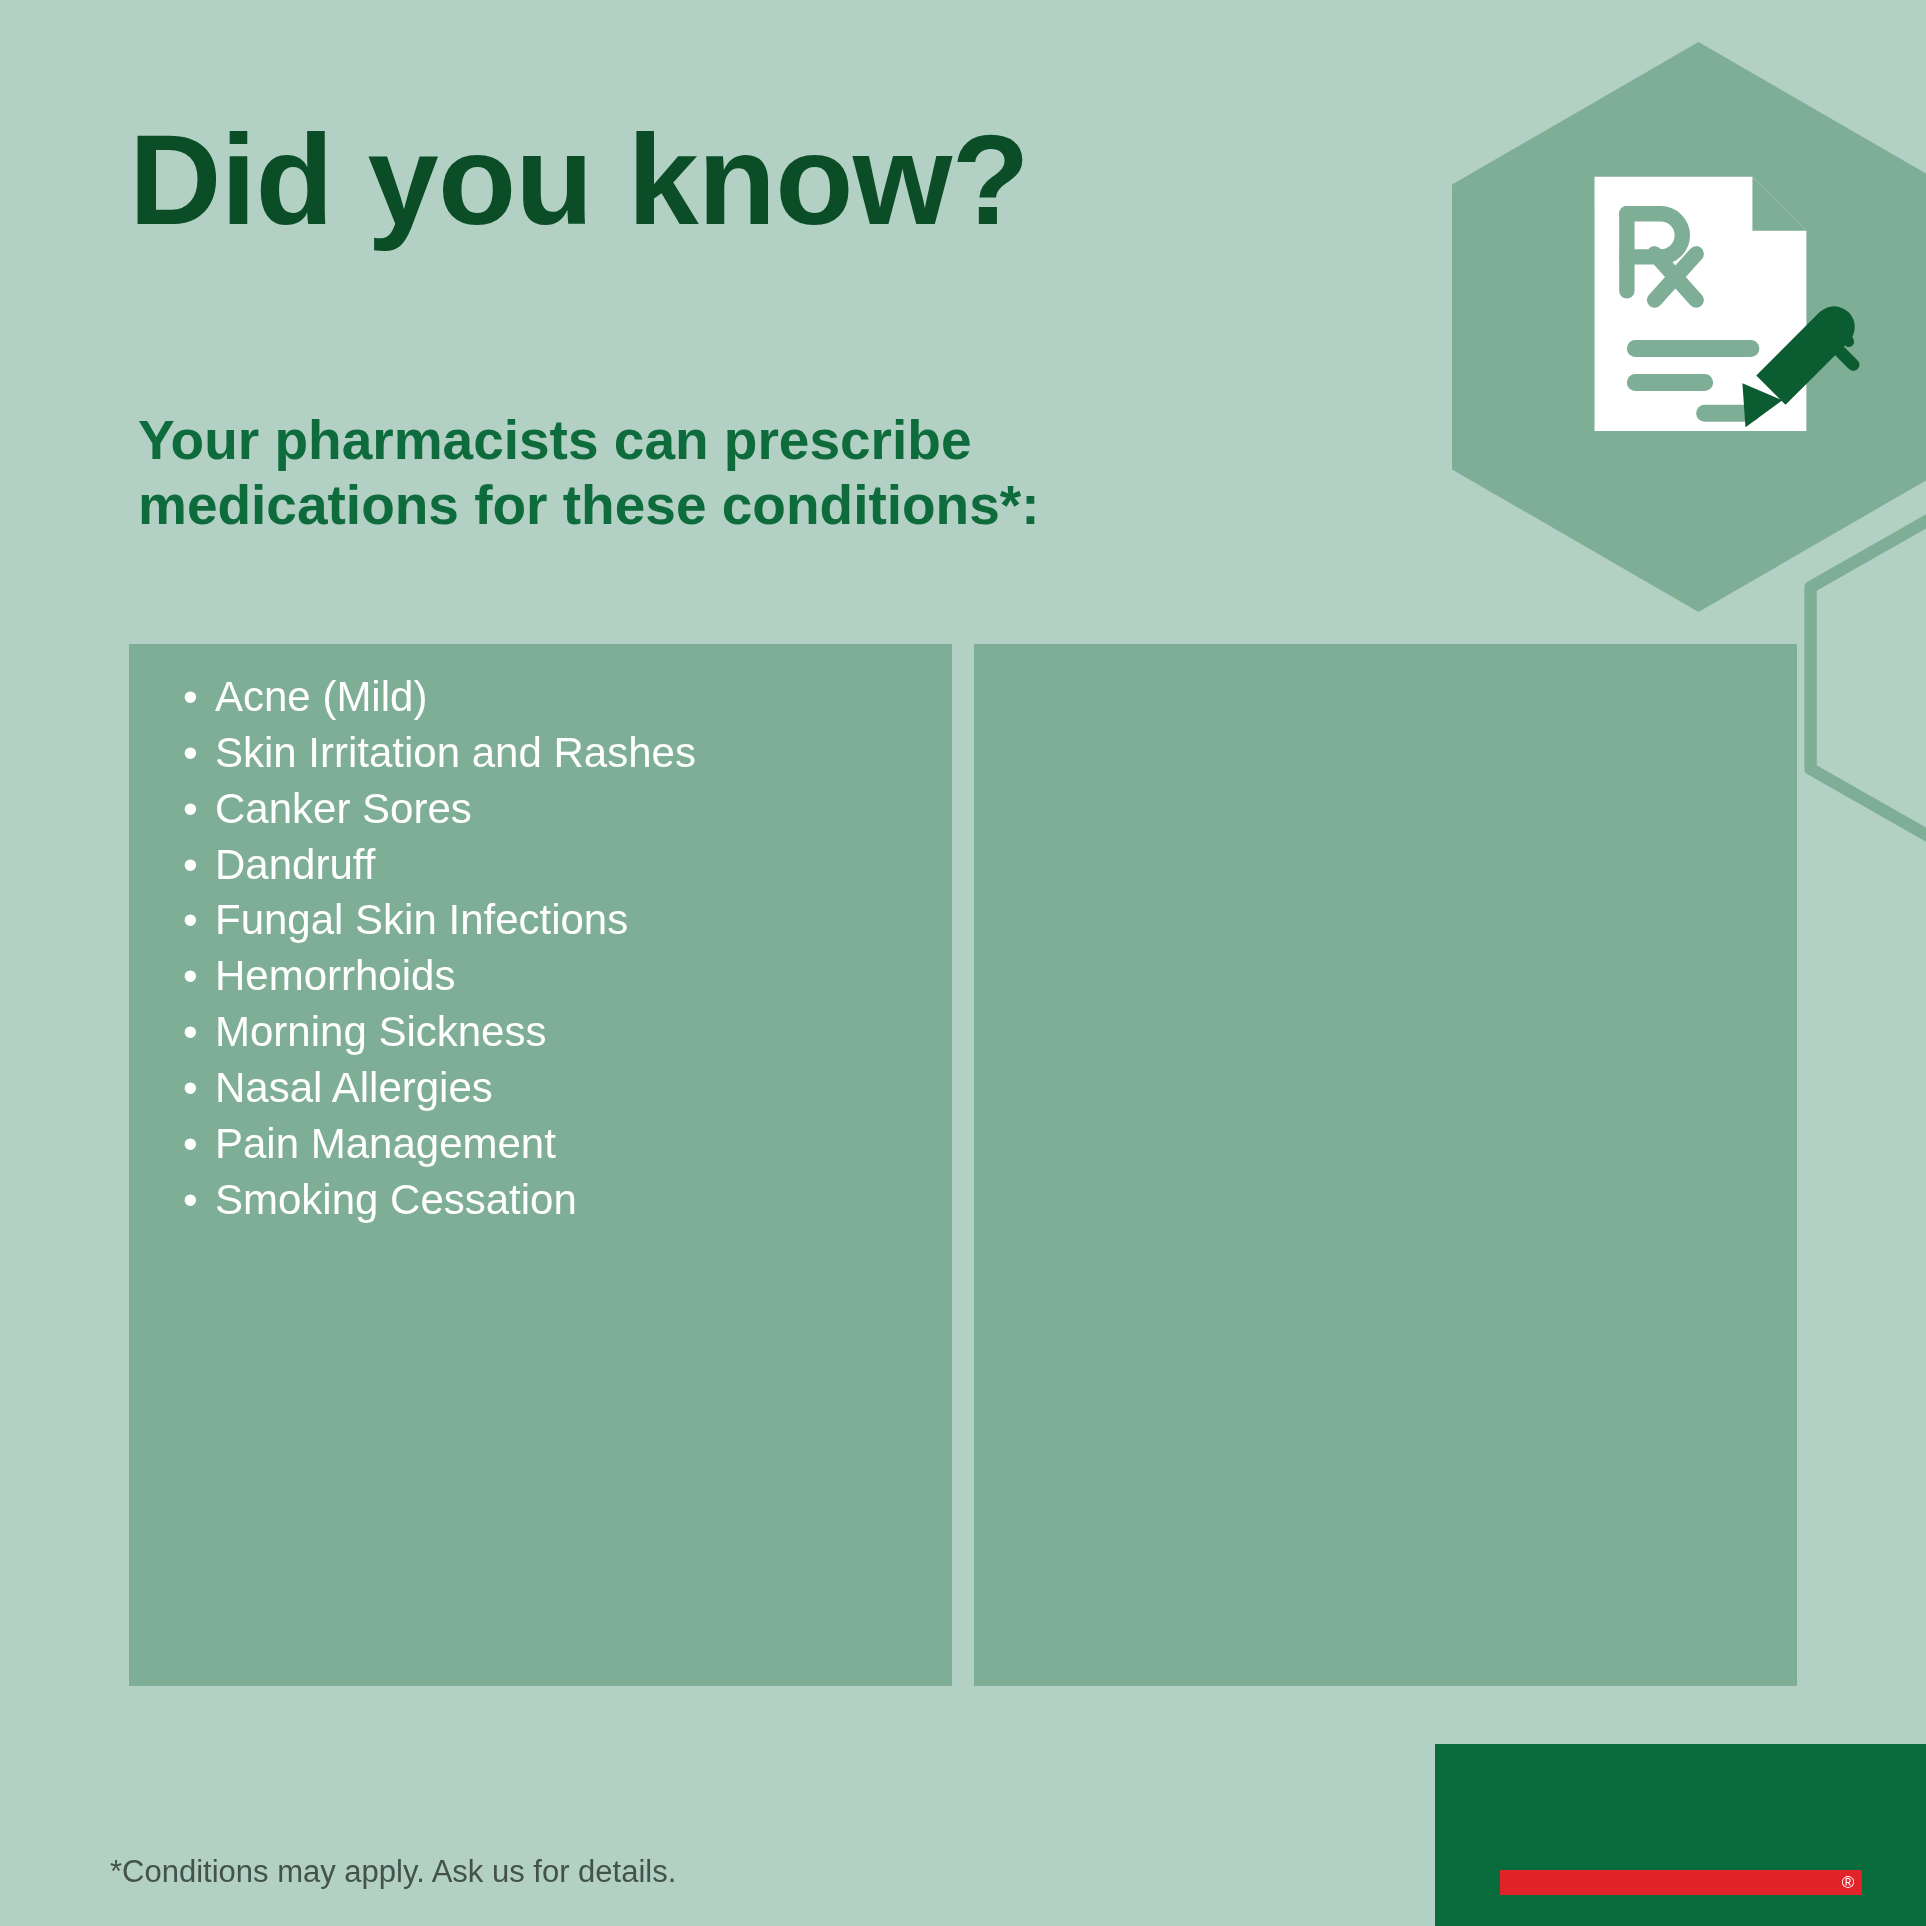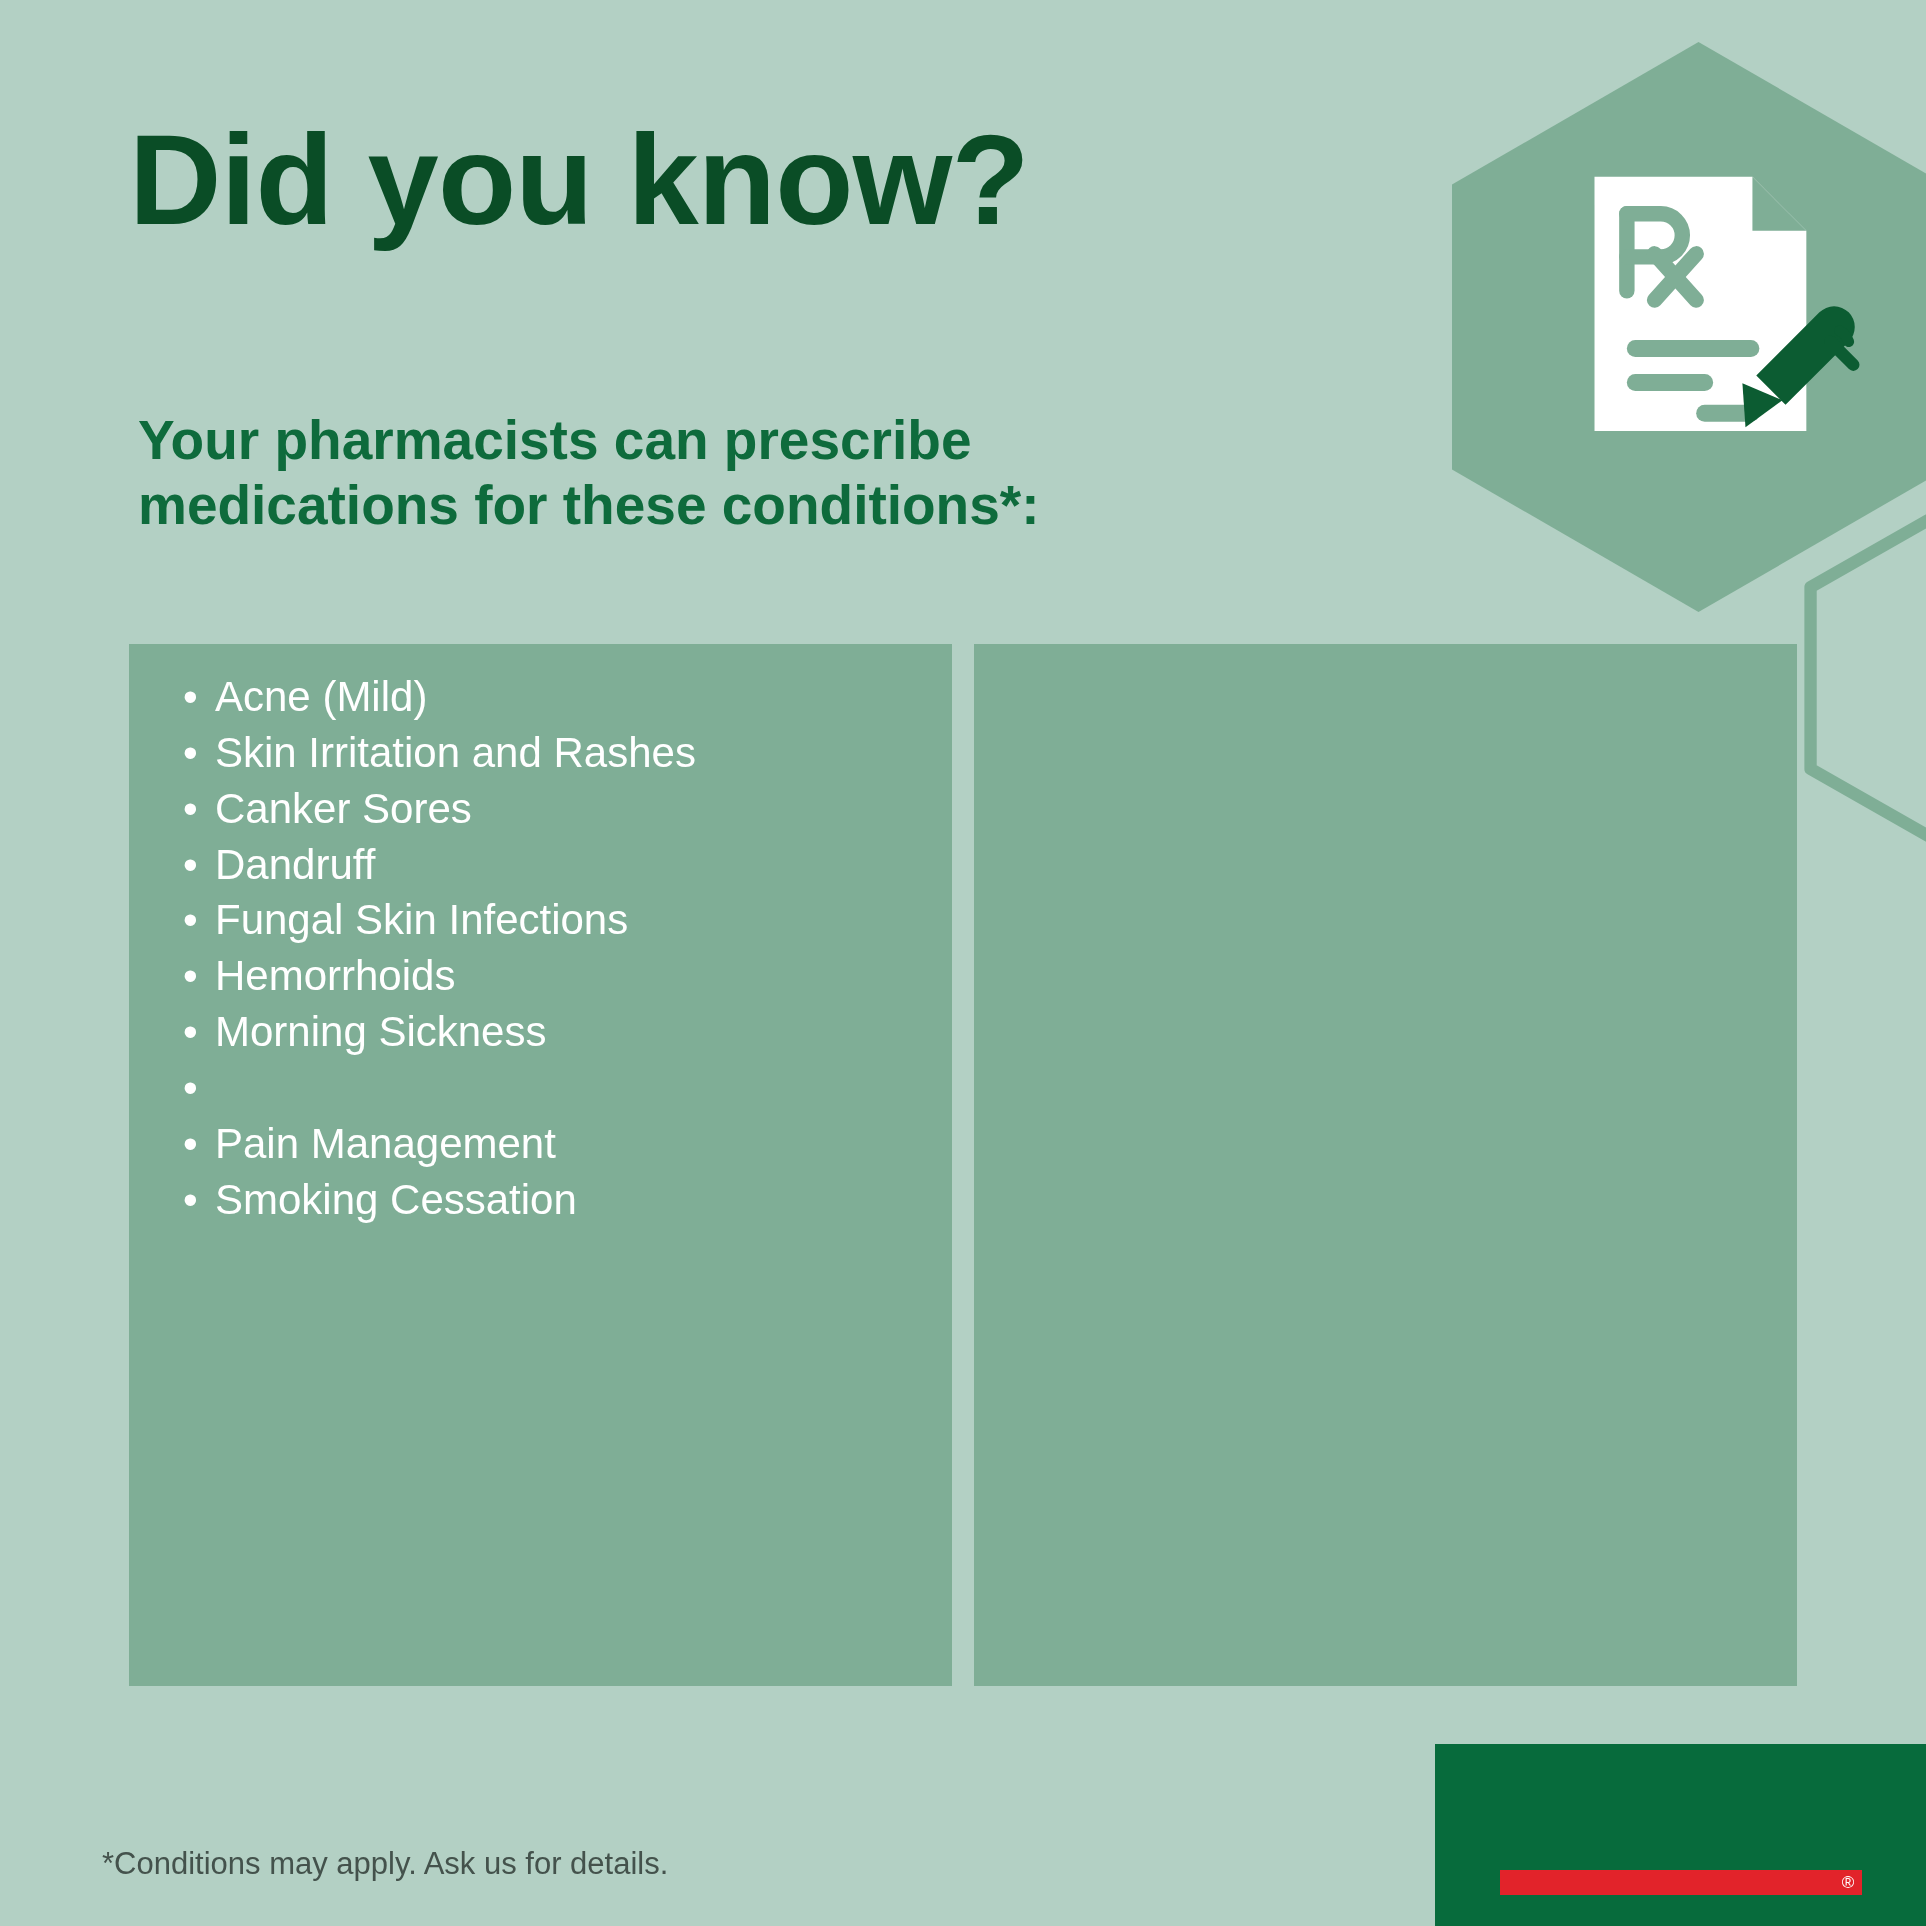--- a/index.html
+++ b/index.html
@@ -106,21 +106,21 @@
   }
 
   
   #footnote {
     position: absolute;
     left: 102px;
     top: 1846px;
     font-size: 31px;
     color: #44524c;
     white-space: nowrap;
-    margin: 0;
+    margin: 8px;
   }
 
   
   #logo-box {
     position: absolute;
     left: 1435px;
     top: 1744px;
     width: 492px;
     height: 183px;
     background: #076b3c;
@@ -227,20 +227,21 @@
     <li>
       <span class="bullet">•</span>
       <span>Hemorrhoids</span>
     </li>
     <li>
       <span class="bullet">•</span>
       <span>Morning Sickness</span>
     </li>
     <li>
       <span class="bullet">•</span>
+      <span>Nasal Allergies</span>
     </li>
     <li>
       <span class="bullet">•</span>
       <span>Pain Management</span>
     </li>
     <li>
       <span class="bullet">•</span>
       <span>Smoking Cessation</span>
     </li>
   </ul>

